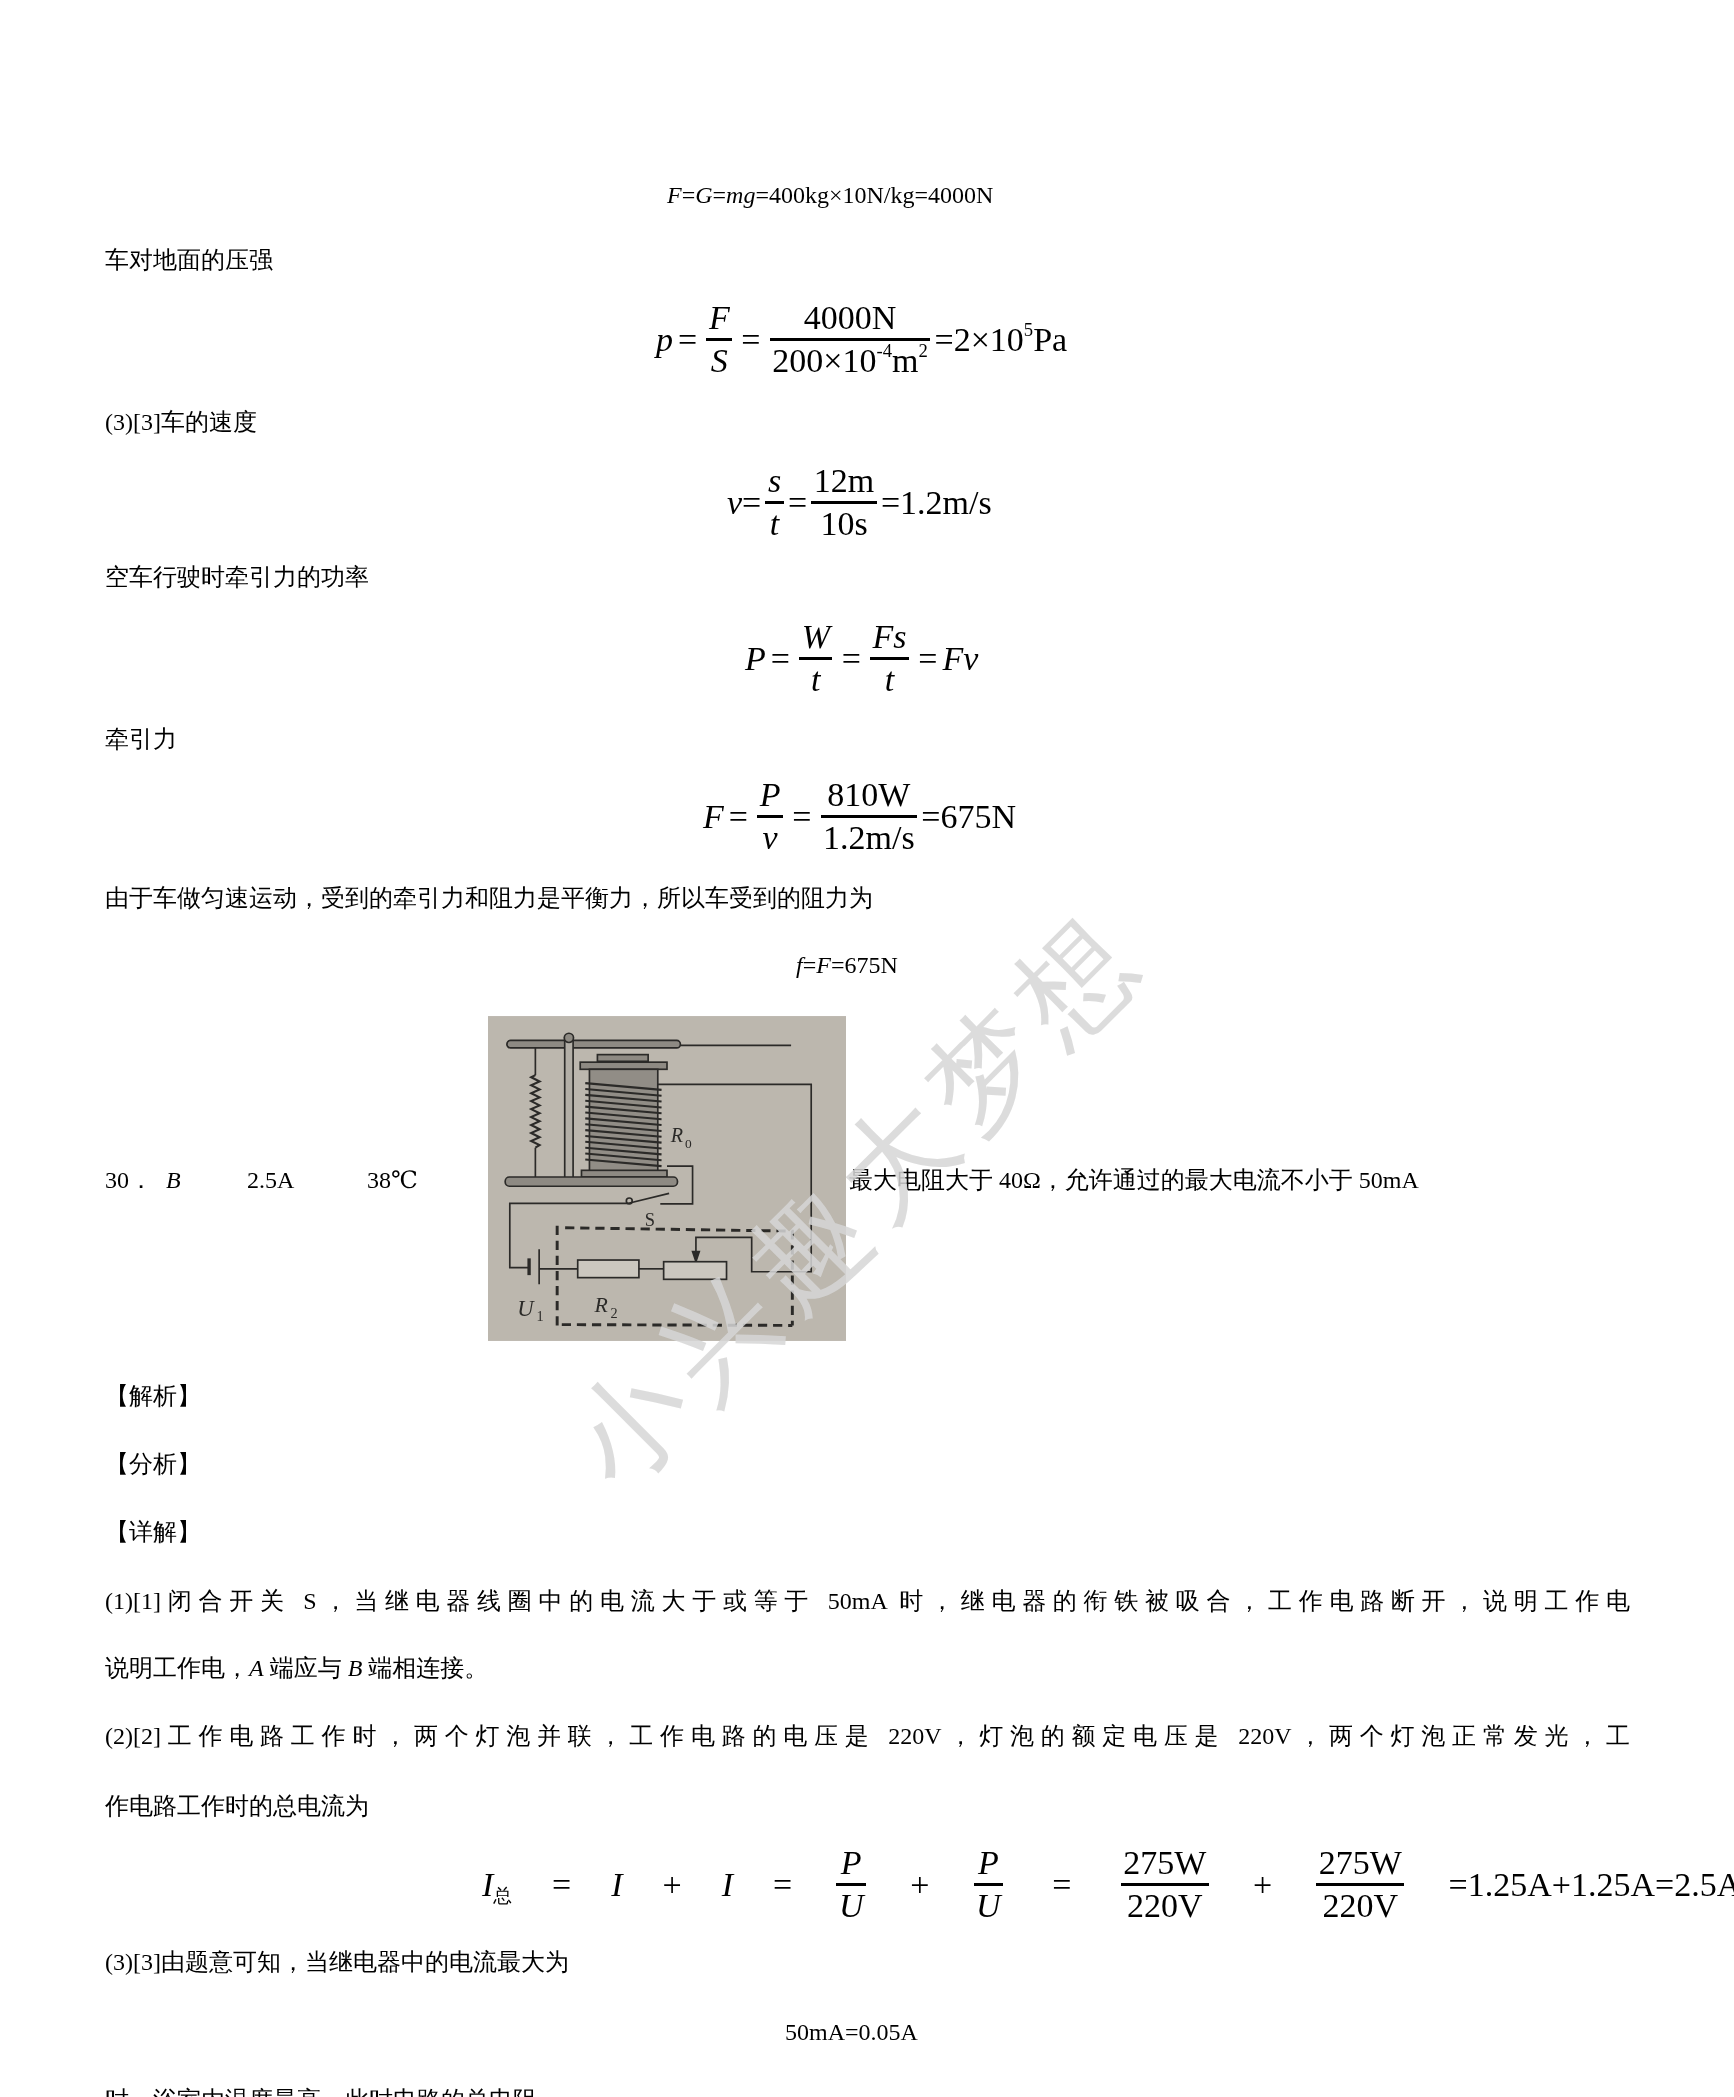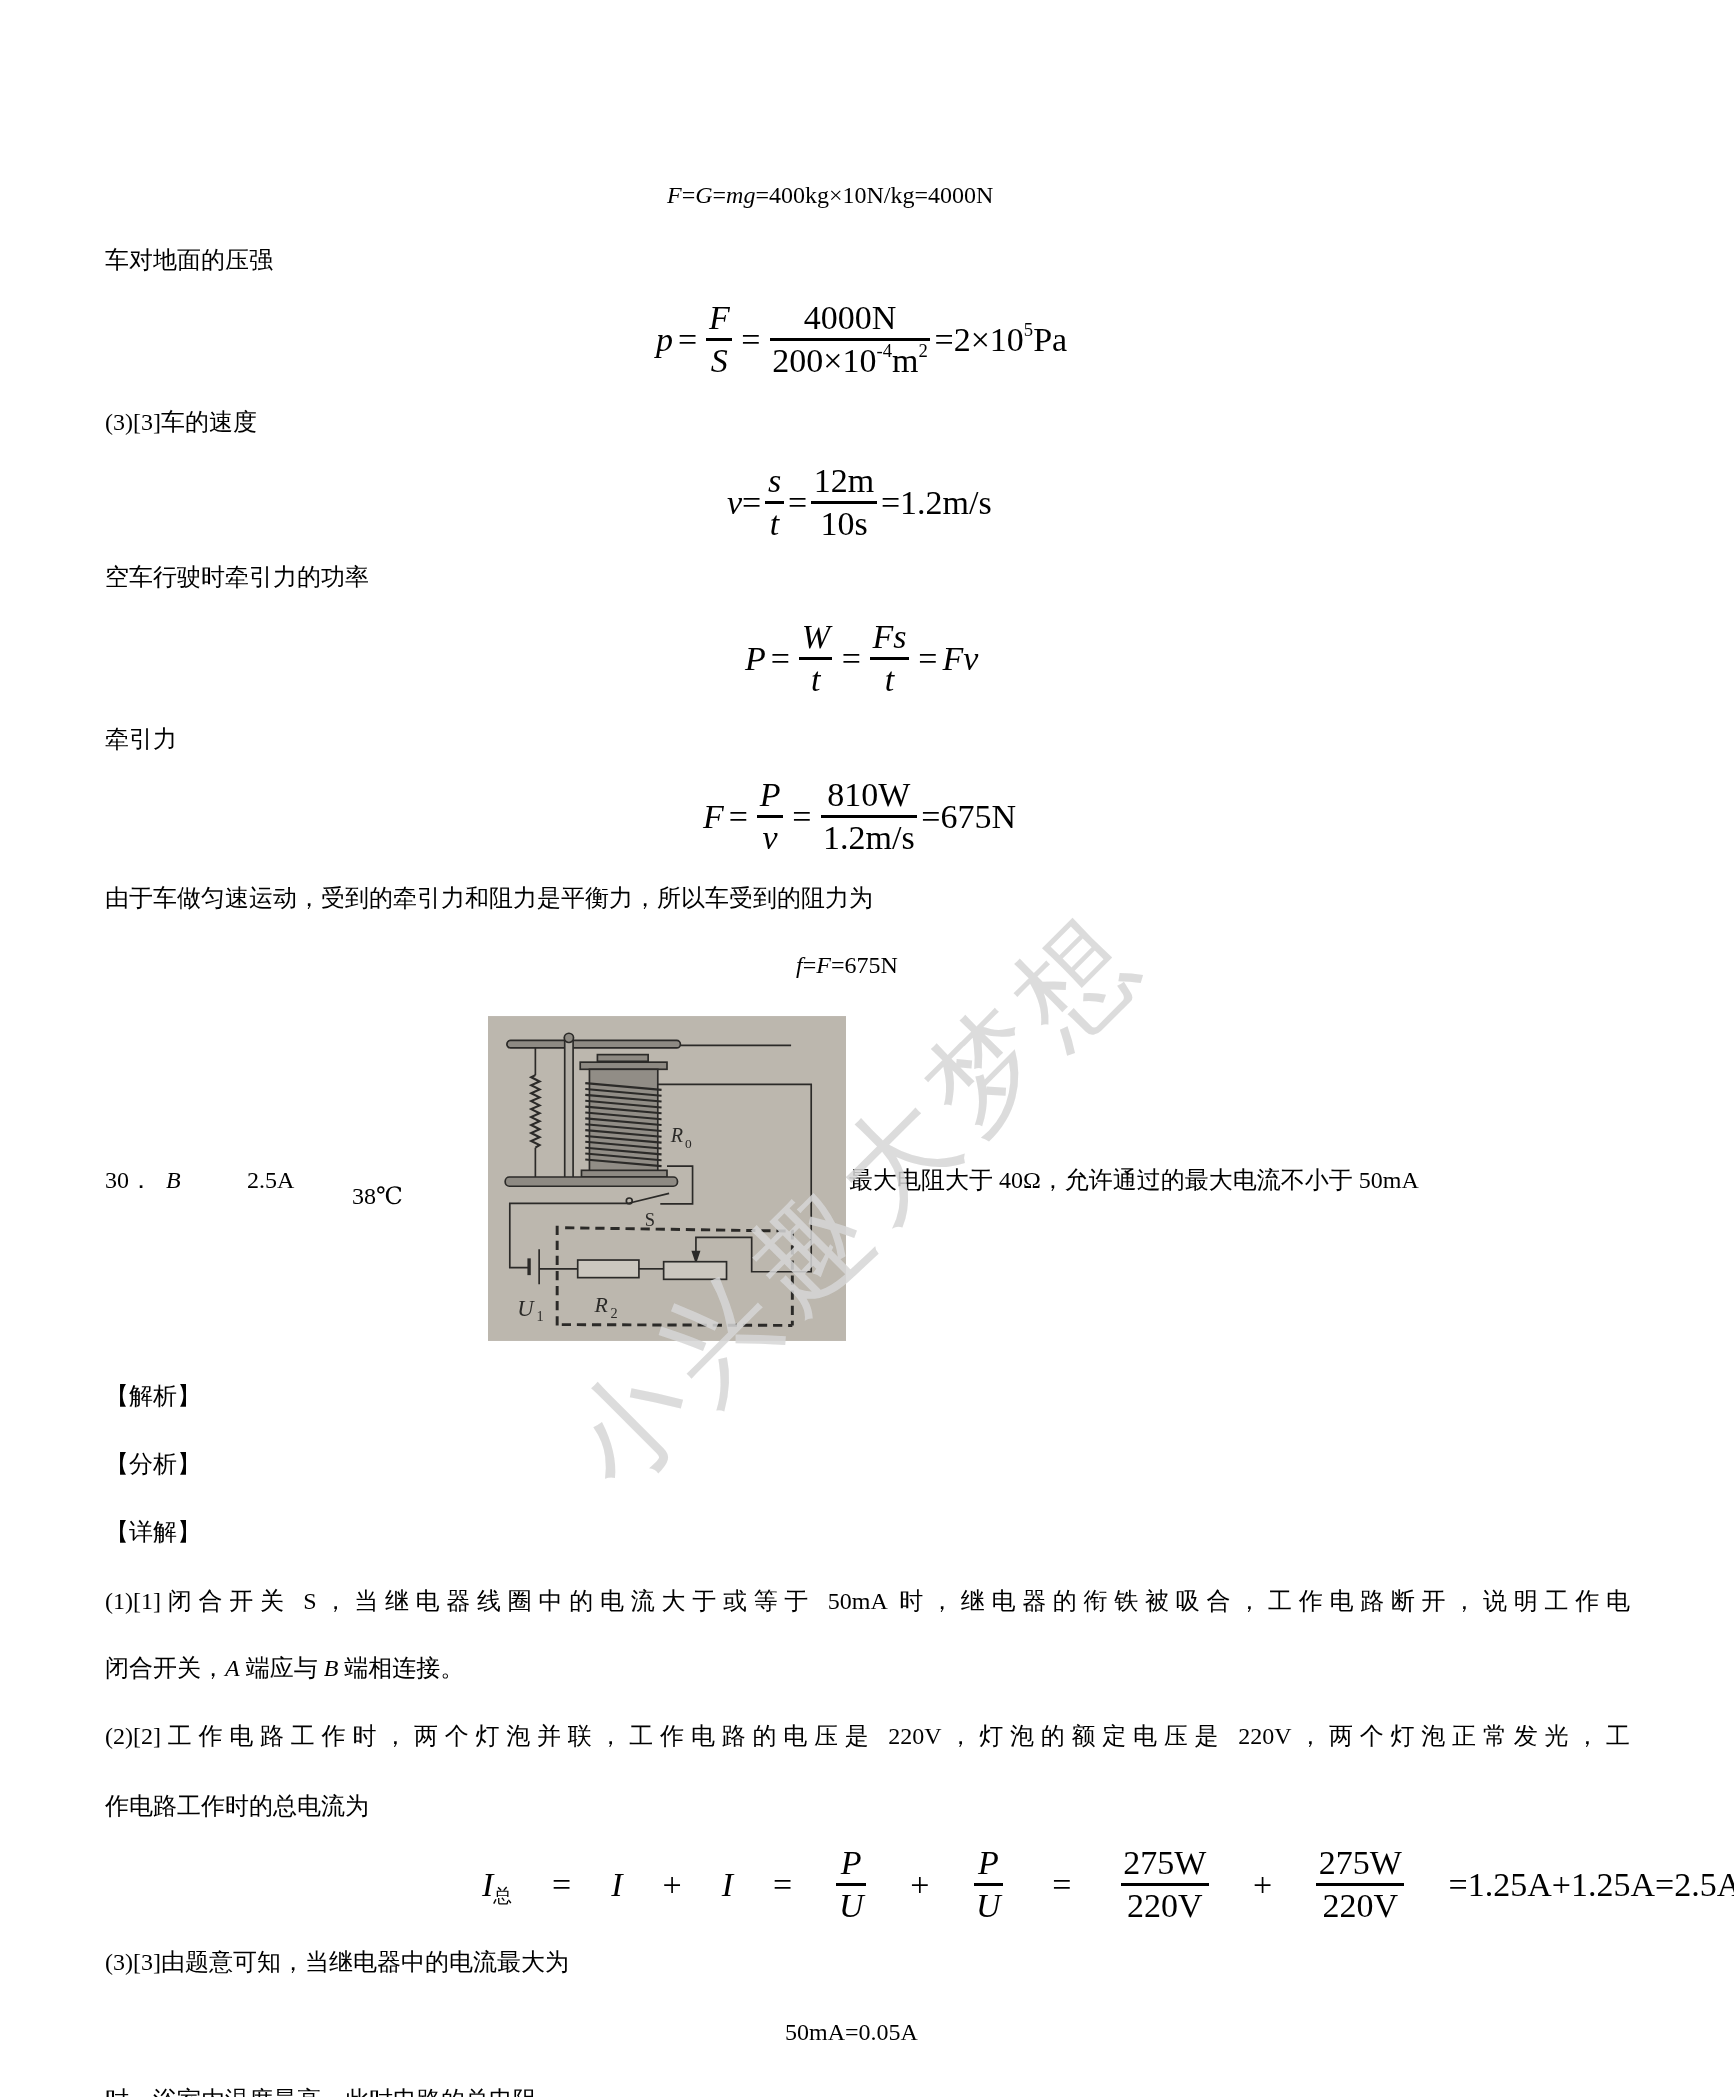--- a/index.html
+++ b/index.html
@@ -121,21 +121,21 @@
 
 <div class="line" style="top:877px;text-align:center;">由于车做匀速运动，受到的牵引力和阻力是平衡力，所以车受到的阻力为</div>
 
 <div class="line" style="left:796px; top:944px;">
   <span class="i">f</span><span>=</span><span class="i">F</span><span>=675N</span>
 </div>
 
 <div class="line" style="left:105px; top:1159px;">30．</div>
 <div class="line i" style="left:166px; top:1159px;">B</div>
 <div class="line" style="left:247px; top:1159px;">2.5A</div>
-<div class="line" style="left:352px; top:1159px;margin-top:16px;">38℃</div>
+<div class="line" style="left:367px; top:1159px;">38℃</div>
 
 <div class="figure">
   <svg width="358" height="325" viewBox="0 0 854 775">
     <rect width="854" height="775" fill="#bcb7ae"></rect>
     <g stroke="#2b2a28" stroke-width="4" fill="none">
       <rect x="45" y="58" width="414" height="18" rx="9" fill="#8e8a83"></rect>
       <line x1="459" y1="70" x2="723" y2="70"></line>
       <rect x="183" y="52" width="20" height="334" fill="#b3afa7"></rect>
       <circle cx="193" cy="52" r="11" fill="#8e8a83"></circle>
       <line x1="113" y1="76" x2="113" y2="141"></line>
@@ -195,21 +195,21 @@
 </div>
 
 <div class="line" style="left:849px; top:1159px;">最大电阻大于 40Ω，允许通过的最大电流不小于 50mA</div>
 
 <div class="line" style="top:1375px;">【解析】</div>
 <div class="line" style="top:1443px;">【分析】</div>
 <div class="line" style="top:1511px;">【详解】</div>
 
 <div class="line just" style="top:1580px;">(1)[1]闭合开关 S，当继电器线圈中的电流大于或等于 50mA 时，继电器的衔铁被吸合，工作电路断开，说明工作电</div>
 <div class="line" style="top:1647px;">
-  <span>闭合开关，</span><span class="i">A</span><span> 端应与 </span><span class="i">B</span><span> 端相连接。</span>
+  <span>说明工作电，</span><span class="i">A</span><span> 端应与 </span><span class="i">B</span><span> 端相连接。</span>
 </div>
 
 <div class="line just" style="top:1715px;">(2)[2]工作电路工作时，两个灯泡并联，工作电路的电压是 220V，灯泡的额定电压是 220V，两个灯泡正常发光，工</div>
 <div class="line" style="top:1785px;">作电路工作时的总电流为</div>
 
 <div class="fx" style="left:482px; top:1834px;gap:40px;">
   <span><span class="i">I</span><span class="sub">总</span></span>
   <span>=</span>
     <span class="i">I</span>
     <span>+</span>

